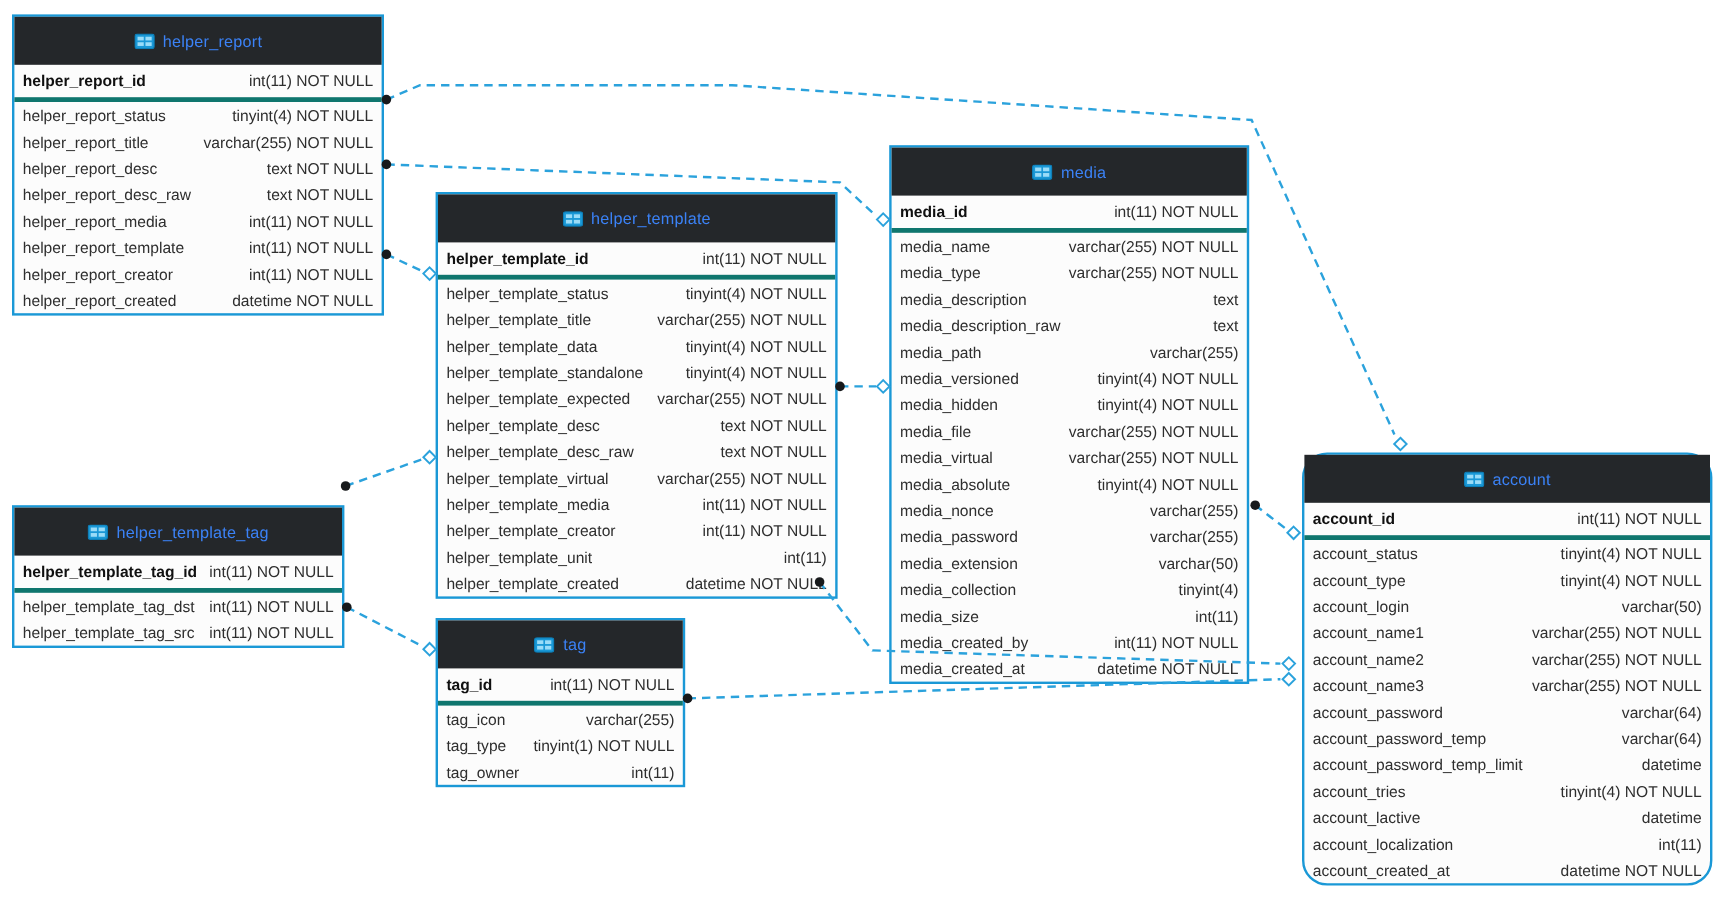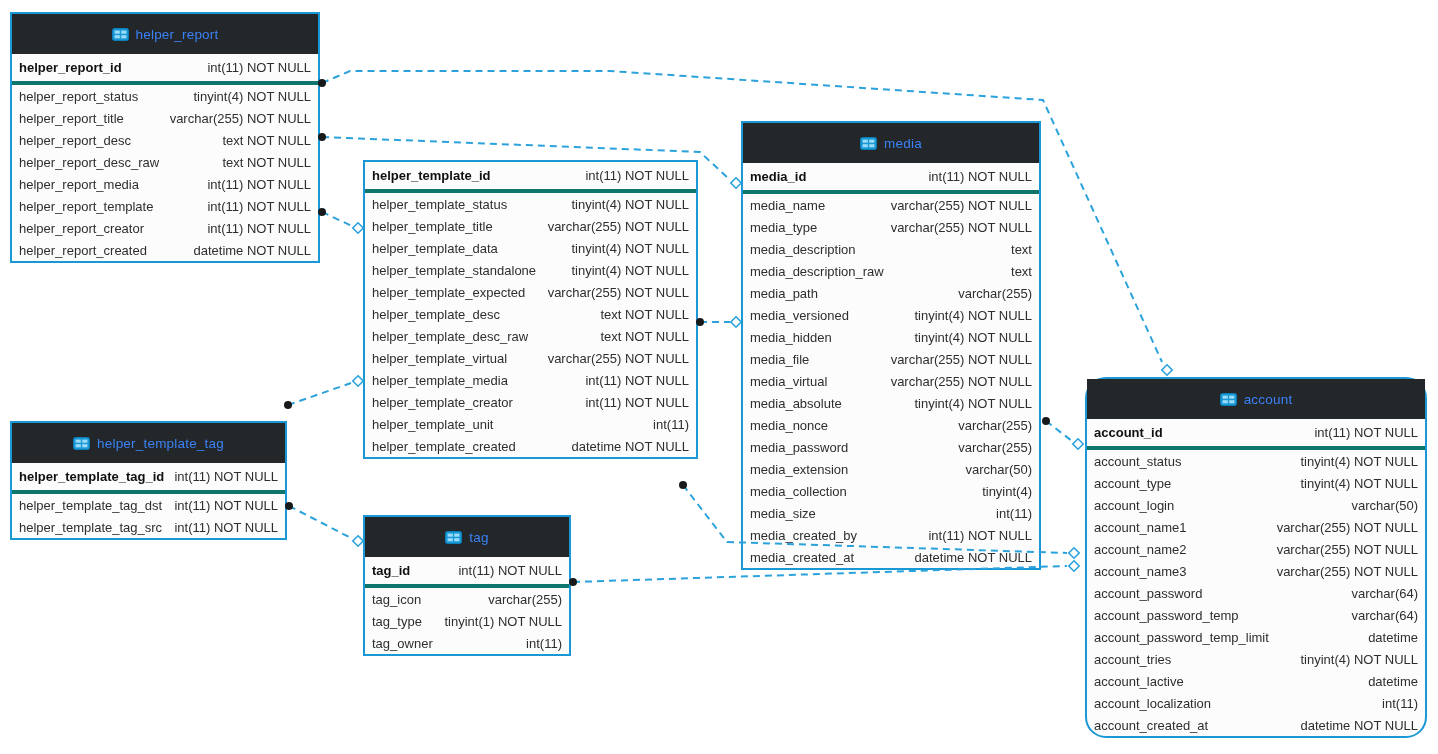--- a/index.html
+++ b/index.html
@@ -82,20 +82,30 @@
           <span class="cname">helper_report_creator</span>
           <span class="ctype">int(11) NOT NULL</span>
         </div>
         <div class="row">
           <span class="cname">helper_report_created</span>
           <span class="ctype">datetime NOT NULL</span>
         </div>
       </div>
     </div>
     <div class="table" style="left: 363px; top: 160px; width: 335px;">
+      <div class="thead">
+        <svg width="17" height="13" viewBox="0 0 17 13">
+          <rect x="0.5" y="0.5" width="16" height="12" rx="2" fill="#1a98d6" stroke="#0d7fb8"></rect>
+          <rect x="2.6" y="2.6" width="5.2" height="3.1" fill="#9adcf8"></rect>
+          <rect x="9.2" y="2.6" width="5.2" height="3.1" fill="#9adcf8"></rect>
+          <rect x="2.6" y="7.2" width="5.2" height="3.1" fill="#9adcf8"></rect>
+          <rect x="9.2" y="7.2" width="5.2" height="3.1" fill="#9adcf8"></rect>
+        </svg>
+        <span>helper_template</span>
+      </div>
       <div class="pksec">
         <div class="row">
           <span class="cname">helper_template_id</span>
           <span class="ctype">int(11) NOT NULL</span>
         </div>
       </div>
       <div>
         <div class="row">
           <span class="cname">helper_template_status</span>
           <span class="ctype">tinyint(4) NOT NULL</span>

